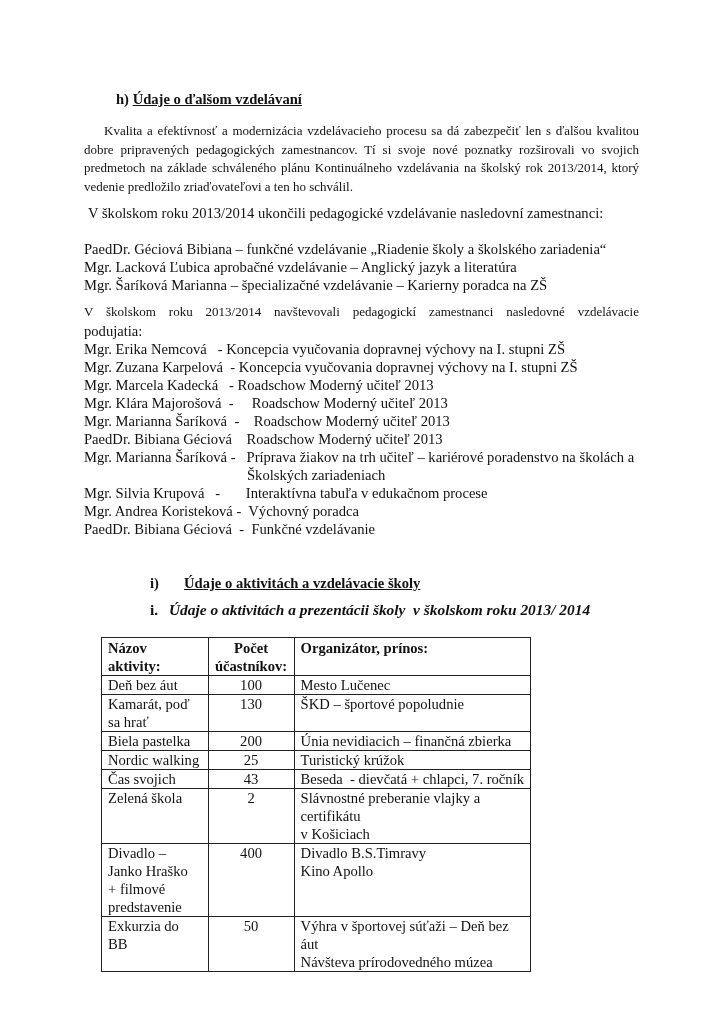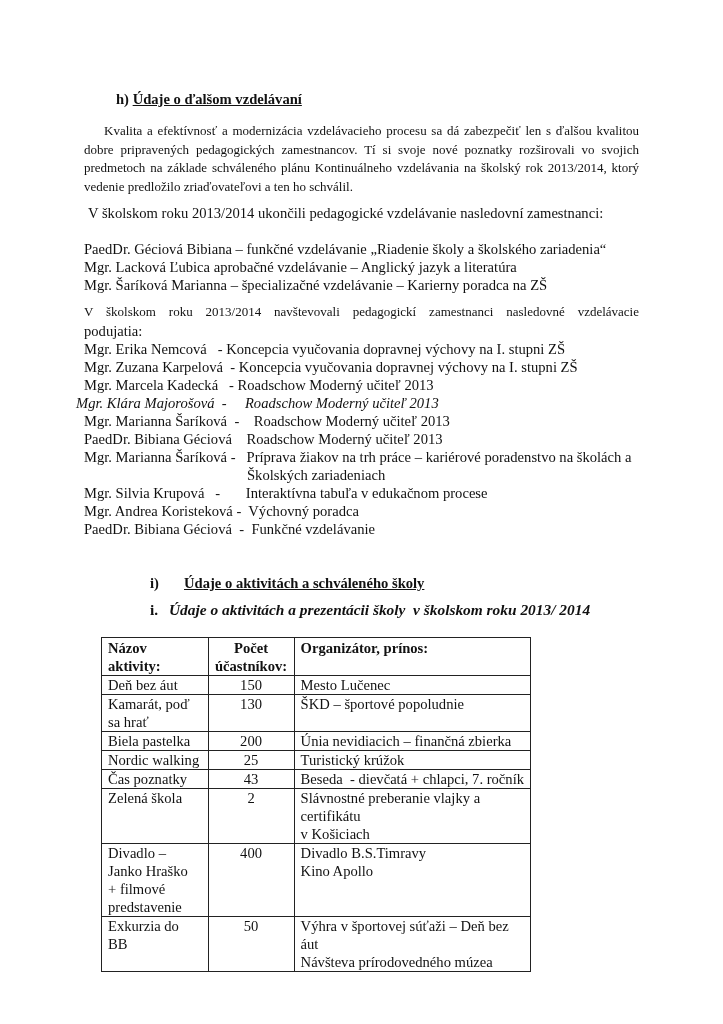--- a/index.html
+++ b/index.html
@@ -49,64 +49,64 @@
 
 <div class="line" style="left:84px; top:340px;">
   <span>Mgr. Erika Nemcová</span><span style="white-space:pre">   - </span><span>Koncepcia vyučovania dopravnej výchovy na I. stupni ZŠ</span>
 </div>
 <div class="line" style="left:84px; top:358px;">
   <span>Mgr. Zuzana Karpelová</span><span style="white-space:pre">  - </span><span>Koncepcia vyučovania dopravnej výchovy na I. stupni ZŠ</span>
 </div>
 <div class="line" style="left:84px; top:376px;">
   <span>Mgr. Marcela Kadecká</span><span style="white-space:pre">   - </span><span>Roadschow Moderný učiteľ 2013</span>
 </div>
-<div class="line" style="left:76px; top:394px;font-style:italic;">
+<div class="line" style="left:84px; top:394px;">
   <span>Mgr. Klára Majorošová</span><span style="white-space:pre">  -     </span><span>Roadschow Moderný učiteľ 2013</span>
 </div>
 <div class="line" style="left:84px; top:412px;">
   <span>Mgr. Marianna Šaríková</span><span style="white-space:pre">  -    </span><span>Roadschow Moderný učiteľ 2013</span>
 </div>
 <div class="line" style="left:84px; top:430px;">
   <span>PaedDr. Bibiana  Géciová</span><span style="white-space:pre">    </span><span>Roadschow Moderný učiteľ 2013</span>
 </div>
 <div class="line" style="left:84px; top:448px;">
-  <span>Mgr. Marianna Šaríková</span><span style="white-space:pre"> -   </span><span>Príprava žiakov na trh práce – kariérové poradenstvo na školách a</span>
+  <span>Mgr. Marianna Šaríková</span><span style="white-space:pre"> -   </span><span>Príprava žiakov na trh učiteľ – kariérové poradenstvo na školách a</span>
 </div>
 <div class="line" style="left:247px; top:466px;">Školských zariadeniach</div>
 <div class="line" style="left:84px; top:484px;">
   <span>Mgr. Silvia Krupová</span><span style="white-space:pre">   -       </span><span>Interaktívna tabuľa v edukačnom procese</span>
 </div>
 <div class="line" style="left:84px; top:502px;">
   <span>Mgr. Andrea Koristeková</span><span style="white-space:pre"> -  </span><span>Výchovný poradca</span>
 </div>
 <div class="line" style="left:84px; top:520px;">
   <span>PaedDr. Bibiana Géciová</span><span style="white-space:pre">  -  </span><span>Funkčné vzdelávanie</span>
 </div>
 
 <div class="line bold" style="left:118px; top:574px;">i)</div>
-<div class="line bold ul" style="left:152px; top:574px;">Údaje o aktivitách a schváleného školy</div>
+<div class="line bold ul" style="left:152px; top:574px;">Údaje o aktivitách a vzdelávacie školy</div>
 
 <div class="line bold h2" style="left:118px; top:601px;">i.</div>
 <div class="line bold h2" style="left:137px; top:601px; white-space:pre;font-style:italic;">Údaje o aktivitách a prezentácii školy  v školskom roku 2013/ 2014</div>
 
 <table class="acts">
   <tbody>
       <tr class="hdr">
     <th class="c1">Názov aktivity:</th>
     <th class="c2">
       <div>Počet</div>
       <div>účastníkov:</div>
     </th>
     <th>Organizátor, prínos:</th>
   </tr>
   <tr class="r1">
     <td>
           <div>Deň bez áut</div>
         </td>
-    <td class="c2">150</td>
+    <td class="c2">100</td>
     <td>
           <div>Mesto Lučenec</div>
         </td>
   </tr>
   <tr class="r1">
     <td>
           <div>Kamarát, poď sa hrať</div>
         </td>
     <td class="c2">130</td>
     <td>
@@ -126,21 +126,21 @@
     <td>
           <div>Nordic walking</div>
         </td>
     <td class="c2">25</td>
     <td>
           <div>Turistický krúžok</div>
         </td>
   </tr>
   <tr class="r1">
     <td>
-          <div>Čas poznatky</div>
+          <div>Čas svojich</div>
         </td>
     <td class="c2">43</td>
     <td>
           <div style="white-space:pre">Beseda  - dievčatá + chlapci, 7. ročník</div>
         </td>
   </tr>
   <tr class="r2">
     <td>
           <div>Zelená škola</div>
         </td>

